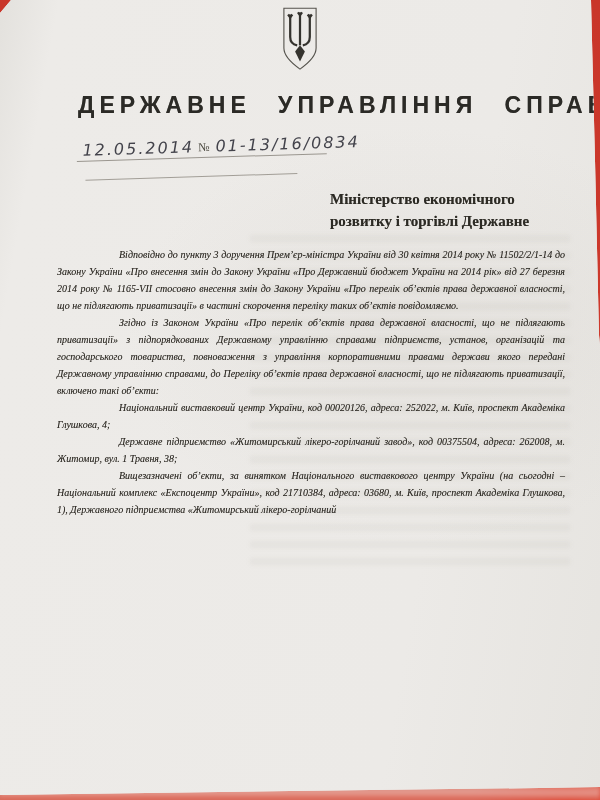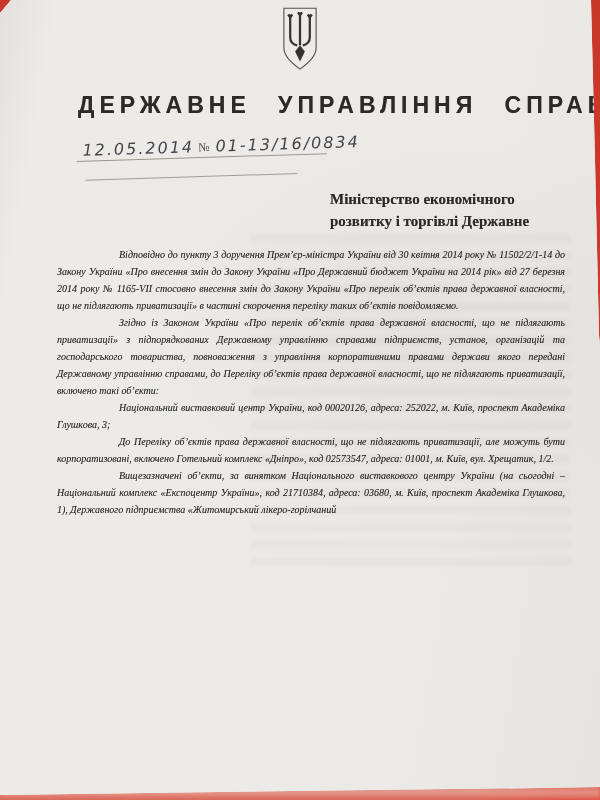--- a/index.html
+++ b/index.html
@@ -115,18 +115,18 @@
   </div>
 
   <div class="addressee">
     <div>Міністерство економічного</div>
     <div>розвитку і торгівлі Державне</div>
   </div>
 
   <div class="body-text">
     <p>Відповідно до пункту 3 доручення Прем’єр-міністра України від 30 квітня 2014 року № 11502/2/1-14 до Закону України «Про внесення змін до Закону України «Про Державний бюджет України на 2014 рік» від 27 березня 2014 року № 1165-VII стосовно внесення змін до Закону України «Про перелік об’єктів права державної власності, що не підлягають приватизації» в частині скорочення переліку таких об’єктів повідомляємо.</p>
     <p>Згідно із Законом України «Про перелік об’єктів права державної власності, що не підлягають приватизації» з підпорядкованих Державному управлінню справами підприємств, установ, організацій та господарського товариства, повноваження з управління корпоративними правами держави якого передані Державному управлінню справами, до Переліку об’єктів права державної власності, що не підлягають приватизації, включено такі об’єкти:</p>
-    <p>Національний виставковий центр України, код 00020126, адреса: 252022, м. Київ, проспект Академіка Глушкова, 3;</p>
-    <p>До Переліку об’єктів права державної власності, що не підлягають приватизації, але можуть бути корпоратизовані, включено Готельний комплекс «Дніпро», код 02573547, адреса: 01001, м. Київ, вул. Хрещатик, 1/2.</p>
+    <p>Національний виставковий центр України, код 00020126, адреса: 252022, м. Київ, проспект Академіка Глушкова, 4;</p>
+    <p>Державне підприємство «Житомирський лікеро-горілчаний завод», код 00375504, адреса: 262008, м. Житомир, вул. 1 Травня, 38;</p>
     <p>Вищезазначені об’єкти, за винятком Національного виставкового центру України (на сьогодні – Національний комплекс «Експоцентр України», код 21710384, адреса: 03680, м. Київ, проспект Академіка Глушкова, 1), Державного підприємства «Житомирський лікеро-горілчаний</p>
   </div>
 
 </div>
 
 </body></html>

